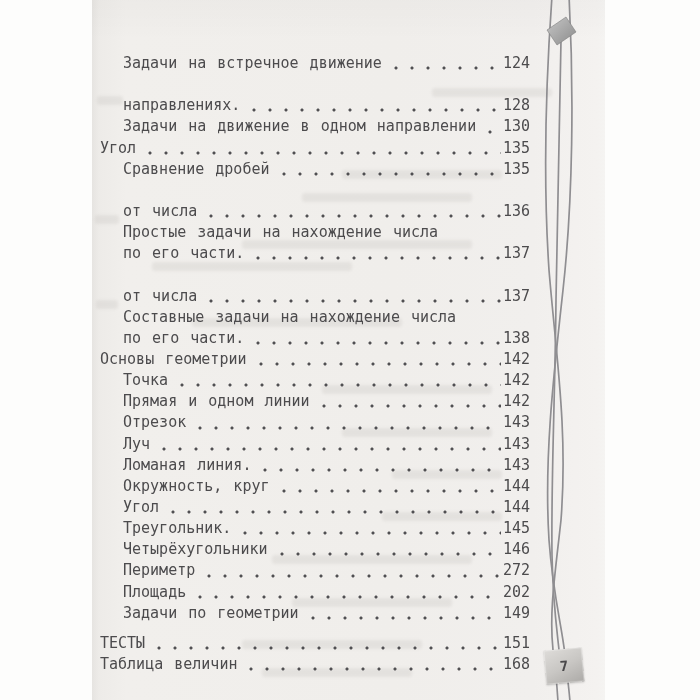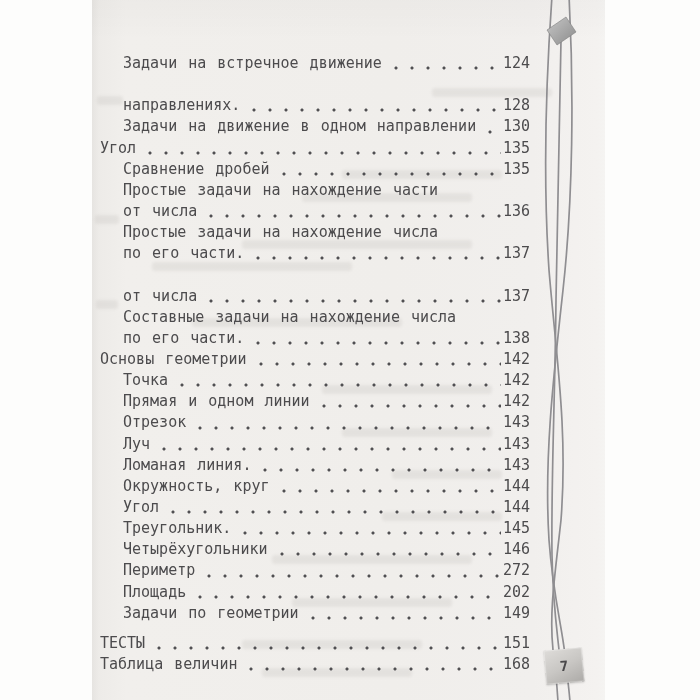--- a/index.html
+++ b/index.html
@@ -107,21 +107,20 @@
     <span class="pagenum">135</span>
   </div>
 
   <div class="row indent">
     <span class="label">Сравнение дробей</span>
     <span class="leader"></span>
     <span class="pagenum">135</span>
   </div>
 
   <div class="row indent nopage">
-    <span class="label">Простые задачи на нахождение части</span>
     <span class="leader"></span>
 
   </div>
 
   <div class="row indent">
     <span class="label">от числа</span>
     <span class="leader"></span>
     <span class="pagenum">136</span>
   </div>
 

